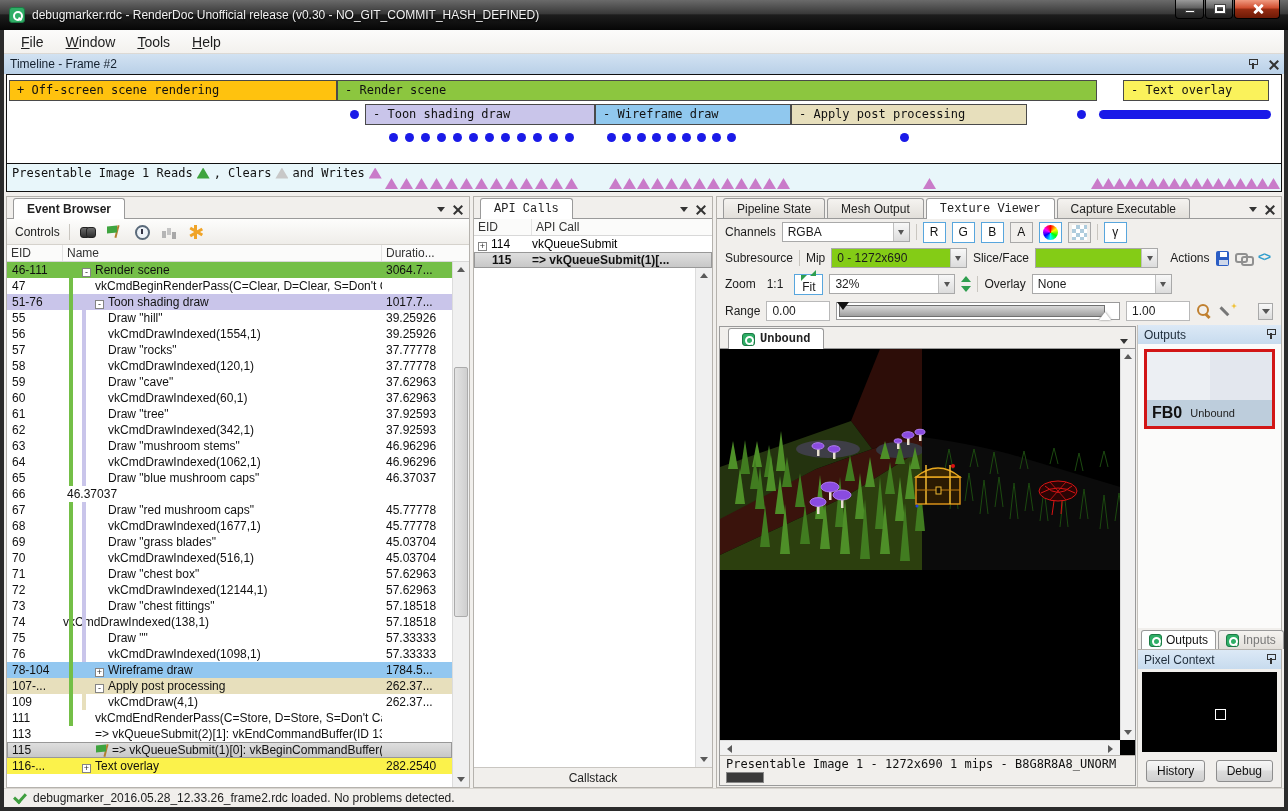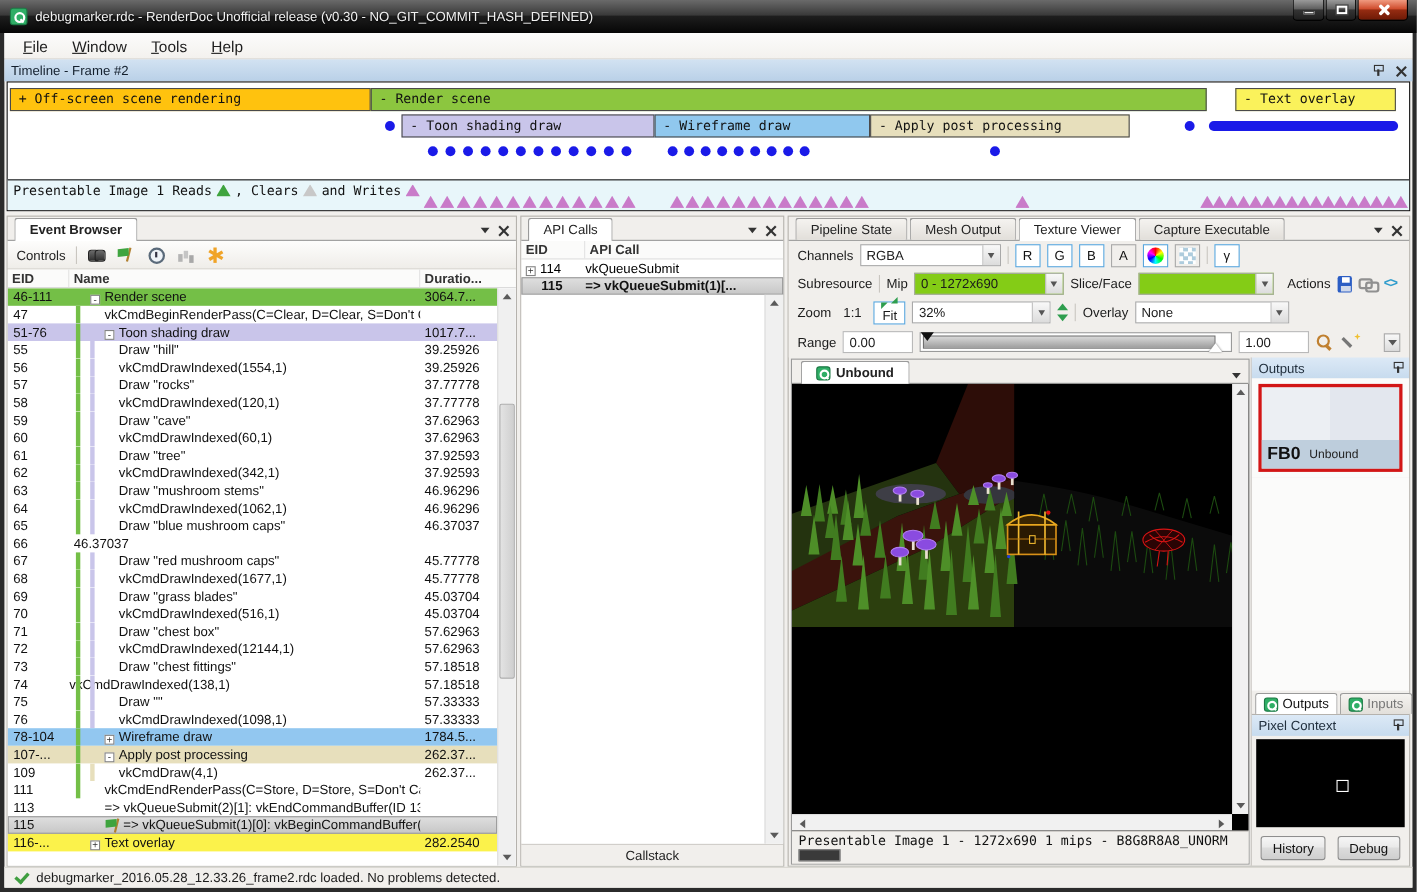--- a/index.html
+++ b/index.html
@@ -59,37 +59,37 @@
 
   
   .main { position:absolute; top:166px; left:2px; right:2px; bottom:19px; display:flex; gap:3px; }
   .panel { background:#f1efec; border:1px solid #b5b2ad; display:flex; flex-direction:column; min-width:0; }
   .panel.ev { width:464px; } .panel.api { width:240px; } .panel.tv { flex:1; }
 
   .tabstrip { height:22px; border-bottom:1px solid #9a9a9a; display:flex; align-items:flex-end; padding-left:6px; position:relative; flex:none; }
   .tab { font-size:12px; color:#222; padding:3px 13px 2px; border:1px solid #9a9a9a; border-bottom:none;
     border-radius:3px 3px 0 0; background:linear-gradient(#f5f3f0,#e2dfda); margin-right:2px; display:flex; align-items:center; gap:5px; }
   .tab.active { background:#fff; font-weight:bold; position:relative; top:1px; padding-bottom:3px; }
-  .tab.active.normal { font-weight:normal; }
+  .tab.active.normal { font-weight:normal;font-family:Liberation Mono, monospace; }
   .strip-icons { margin-left:auto; display:flex; align-items:center; gap:8px; padding:0 7px 4px 0; }
 
   .arr-down { width:0; height:0; border-left:4px solid transparent; border-right:4px solid transparent; border-top:5px solid #333; }
   .icon-x { width:9px; height:9px; position:relative; }
   .icon-x::before,.icon-x::after{content:"";position:absolute;left:4px;top:-1px;width:2px;height:12px;background:#333;}
   .icon-x::before{transform:rotate(45deg);} .icon-x::after{transform:rotate(-45deg);}
   .icon-pin{width:9px;height:11px;position:relative;}
   .icon-pin::before{content:"";position:absolute;top:0;left:1px;width:7px;height:4px;border:1.5px solid #333;}
   .icon-pin::after{content:"";position:absolute;top:4px;left:4px;width:1.5px;height:6px;background:#333;}
 
   
   .ev-toolbar { height:26px; background:linear-gradient(#fdfdfc,#efede9); border-bottom:1px solid #d5d2cc;
     display:flex; align-items:center; gap:9px; padding:0 8px; font-size:12px; color:#222; flex:none; }
   .vsep { width:1px; height:16px; background:#c9c6c0; }
   .thead { height:17px; background:#fbfbfa; border-bottom:1px solid #d8d8d8; display:flex; font-size:12px; color:#333; flex:none; }
-  .thead div { padding:1px 0 0 4px; border-right:1px solid #e3e3e3;font-weight:bold; }
+  .thead div { padding:1px 0 0 4px; border-right:1px solid #e3e3e3; }
   .ev-rows { position:relative; flex:1; background:#fff; overflow:hidden; }
   .ev-row { display:flex; height:16px; font-size:12px; color:#111; align-items:center; }
   .ev-eid { width:56px; padding-left:5px; flex:none; }
   .ev-tree { flex:1; position:relative; white-space:nowrap; overflow:hidden; height:16px; line-height:16px; }
   .ev-dur { width:70px; padding-left:4px; flex:none; }
   .guide { position:absolute; top:0; bottom:0; width:4px; }
   .expbox { display:inline-block; width:9px; height:9px; border:1px solid #848484; background:#fff; font-size:9px;
     line-height:7px; text-align:center; margin-right:4px; vertical-align:-1px; color:#333; }
   .flag-sp { display:inline-block; margin-right:3px; vertical-align:-2px; }
   .ev-row.selrow { background:linear-gradient(#e0e0e0,#c6c6c6); outline:1px solid #989898; outline-offset:-1px; }

